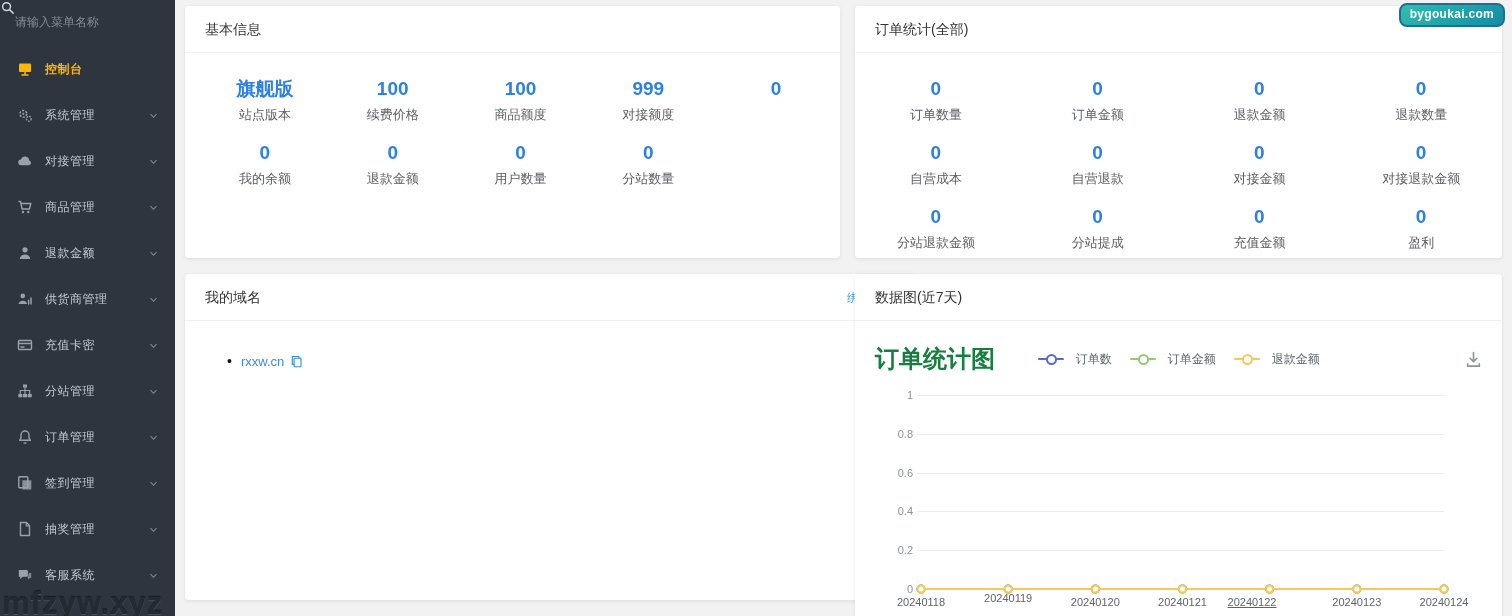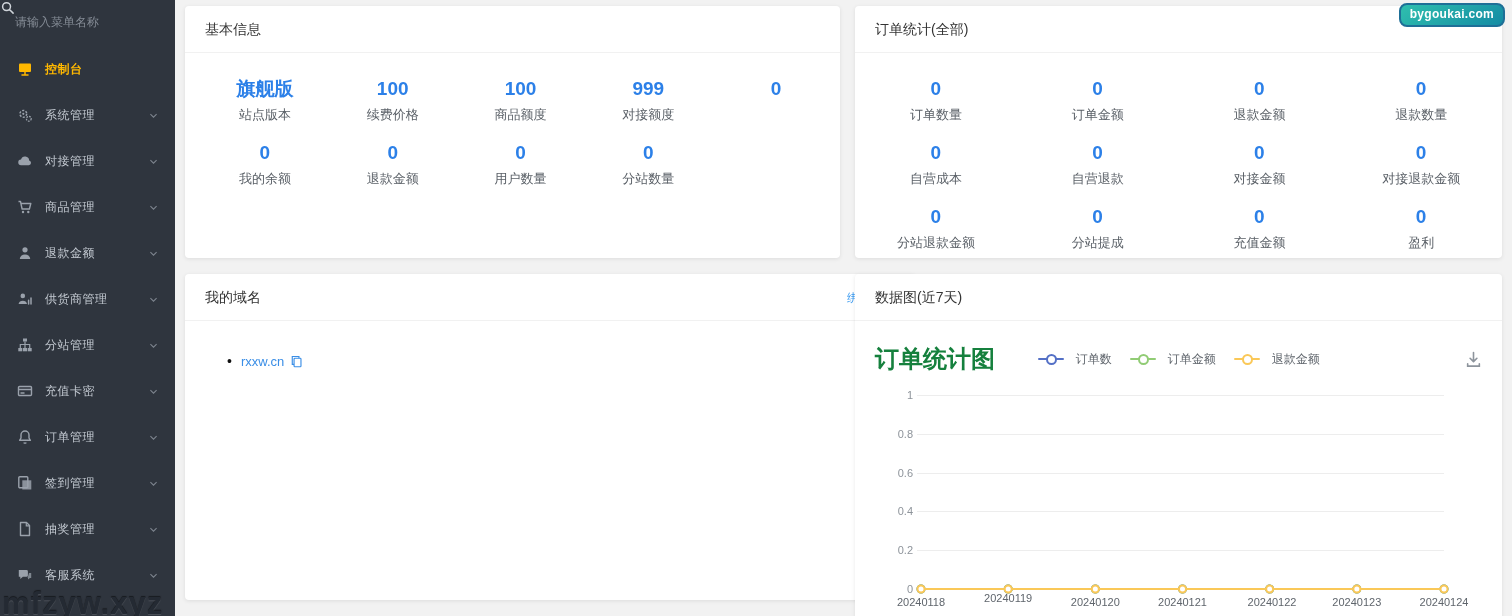--- a/index.html
+++ b/index.html
@@ -157,42 +157,42 @@
       <span class="mi-label">供货商管理</span>
       <span class="mi-caret">
           <svg width="11" height="11" viewBox="0 0 16 16">
             <path d="M3.5 6l4.5 4.5L12.5 6" fill="none" stroke="currentColor" stroke-width="1.5"></path>
           </svg>
         </span>
     </div>
     <div class="menu-item">
       <span class="mi-icon">
           <svg width="16" height="16" viewBox="0 0 16 16">
+            <rect x="1.5" y="3.5" width="13" height="9" rx="1" fill="none" stroke="currentColor" stroke-width="1.4"></rect>
+            <path d="M1.5 6.5h13M3.5 10h4" stroke="currentColor" stroke-width="1.4"></path>
+          </svg>
+        </span>
+      <span class="mi-label">充值卡密</span>
+      <span class="mi-caret">
+          <svg width="11" height="11" viewBox="0 0 16 16">
+            <path d="M3.5 6l4.5 4.5L12.5 6" fill="none" stroke="currentColor" stroke-width="1.5"></path>
+          </svg>
+        </span>
+    </div>
+    <div class="menu-item">
+      <span class="mi-icon">
+          <svg width="16" height="16" viewBox="0 0 16 16">
             <rect x="6" y="1.5" width="4" height="3" fill="currentColor"></rect>
             <rect x="1.3" y="11" width="4" height="3.3" fill="currentColor"></rect>
             <rect x="6" y="11" width="4" height="3.3" fill="currentColor"></rect>
             <rect x="10.7" y="11" width="4" height="3.3" fill="currentColor"></rect>
             <path d="M8 4.5v3M3.3 11V7.5h9.4V11M8 7.5V11" fill="none" stroke="currentColor" stroke-width="1.2"></path>
           </svg>
         </span>
       <span class="mi-label">分站管理</span>
-      <span class="mi-caret">
-          <svg width="11" height="11" viewBox="0 0 16 16">
-            <path d="M3.5 6l4.5 4.5L12.5 6" fill="none" stroke="currentColor" stroke-width="1.5"></path>
-          </svg>
-        </span>
-    </div>
-    <div class="menu-item">
-      <span class="mi-icon">
-          <svg width="16" height="16" viewBox="0 0 16 16">
-            <rect x="1.5" y="3.5" width="13" height="9" rx="1" fill="none" stroke="currentColor" stroke-width="1.4"></rect>
-            <path d="M1.5 6.5h13M3.5 10h4" stroke="currentColor" stroke-width="1.4"></path>
-          </svg>
-        </span>
-      <span class="mi-label">充值卡密</span>
       <span class="mi-caret">
           <svg width="11" height="11" viewBox="0 0 16 16">
             <path d="M3.5 6l4.5 4.5L12.5 6" fill="none" stroke="currentColor" stroke-width="1.5"></path>
           </svg>
         </span>
     </div>
     <div class="menu-item">
       <span class="mi-icon">
           <svg width="16" height="16" viewBox="0 0 16 16">
             <path d="M8 2a4 4 0 0 1 4 4v3l1.4 2.3H2.6L4 9V6a4 4 0 0 1 4-4z" fill="none" stroke="currentColor" stroke-width="1.4" stroke-linejoin="round"></path>
@@ -410,21 +410,21 @@
       <div class="gridline" style="left: 48px; width: 527px; top: 85.6px;"></div>
       <span class="ytick" style="left: 10px; top: 85.6px;">0.6</span>
       <div class="gridline" style="left: 48px; width: 527px; top: 46.8px;"></div>
       <span class="ytick" style="left: 10px; top: 46.8px;">0.8</span>
       <div class="gridline" style="left: 48px; width: 527px; top: 8px;"></div>
       <span class="ytick" style="left: 10px; top: 8px;">1</span>
       <span class="xtick" style="left: 52px; top: 209px;">20240118</span>
       <span class="xtick" style="left: 139.167px; top: 205px;">20240119</span>
       <span class="xtick" style="left: 226.333px; top: 209px;">20240120</span>
       <span class="xtick" style="left: 313.5px; top: 209px;">20240121</span>
-      <span class="xtick" style="left: 403px; top: 209px;">20240122</span>
+      <span class="xtick" style="left: 383px; top: 209px; text-decoration: underline;">20240122</span>
       <span class="xtick" style="left: 487.833px; top: 209px;">20240123</span>
       <span class="xtick" style="left: 575px; top: 209px;">20240124</span>
       <svg id="chart-svg" width="619" height="228">
         <polyline points="52,202 139.16666666666669,202 226.33333333333334,202 313.5,202 400.6666666666667,202 487.8333333333333,202 575,202" fill="none" stroke="#5470c6" stroke-width="2"></polyline>
         <circle cx="52" cy="202" r="3.5" fill="#fff" stroke="#5470c6" stroke-width="2"></circle>
         <circle cx="139.16666666666669" cy="202" r="3.5" fill="#fff" stroke="#5470c6" stroke-width="2"></circle>
         <circle cx="226.33333333333334" cy="202" r="3.5" fill="#fff" stroke="#5470c6" stroke-width="2"></circle>
         <circle cx="313.5" cy="202" r="3.5" fill="#fff" stroke="#5470c6" stroke-width="2"></circle>
         <circle cx="400.6666666666667" cy="202" r="3.5" fill="#fff" stroke="#5470c6" stroke-width="2"></circle>
         <circle cx="487.8333333333333" cy="202" r="3.5" fill="#fff" stroke="#5470c6" stroke-width="2"></circle>

